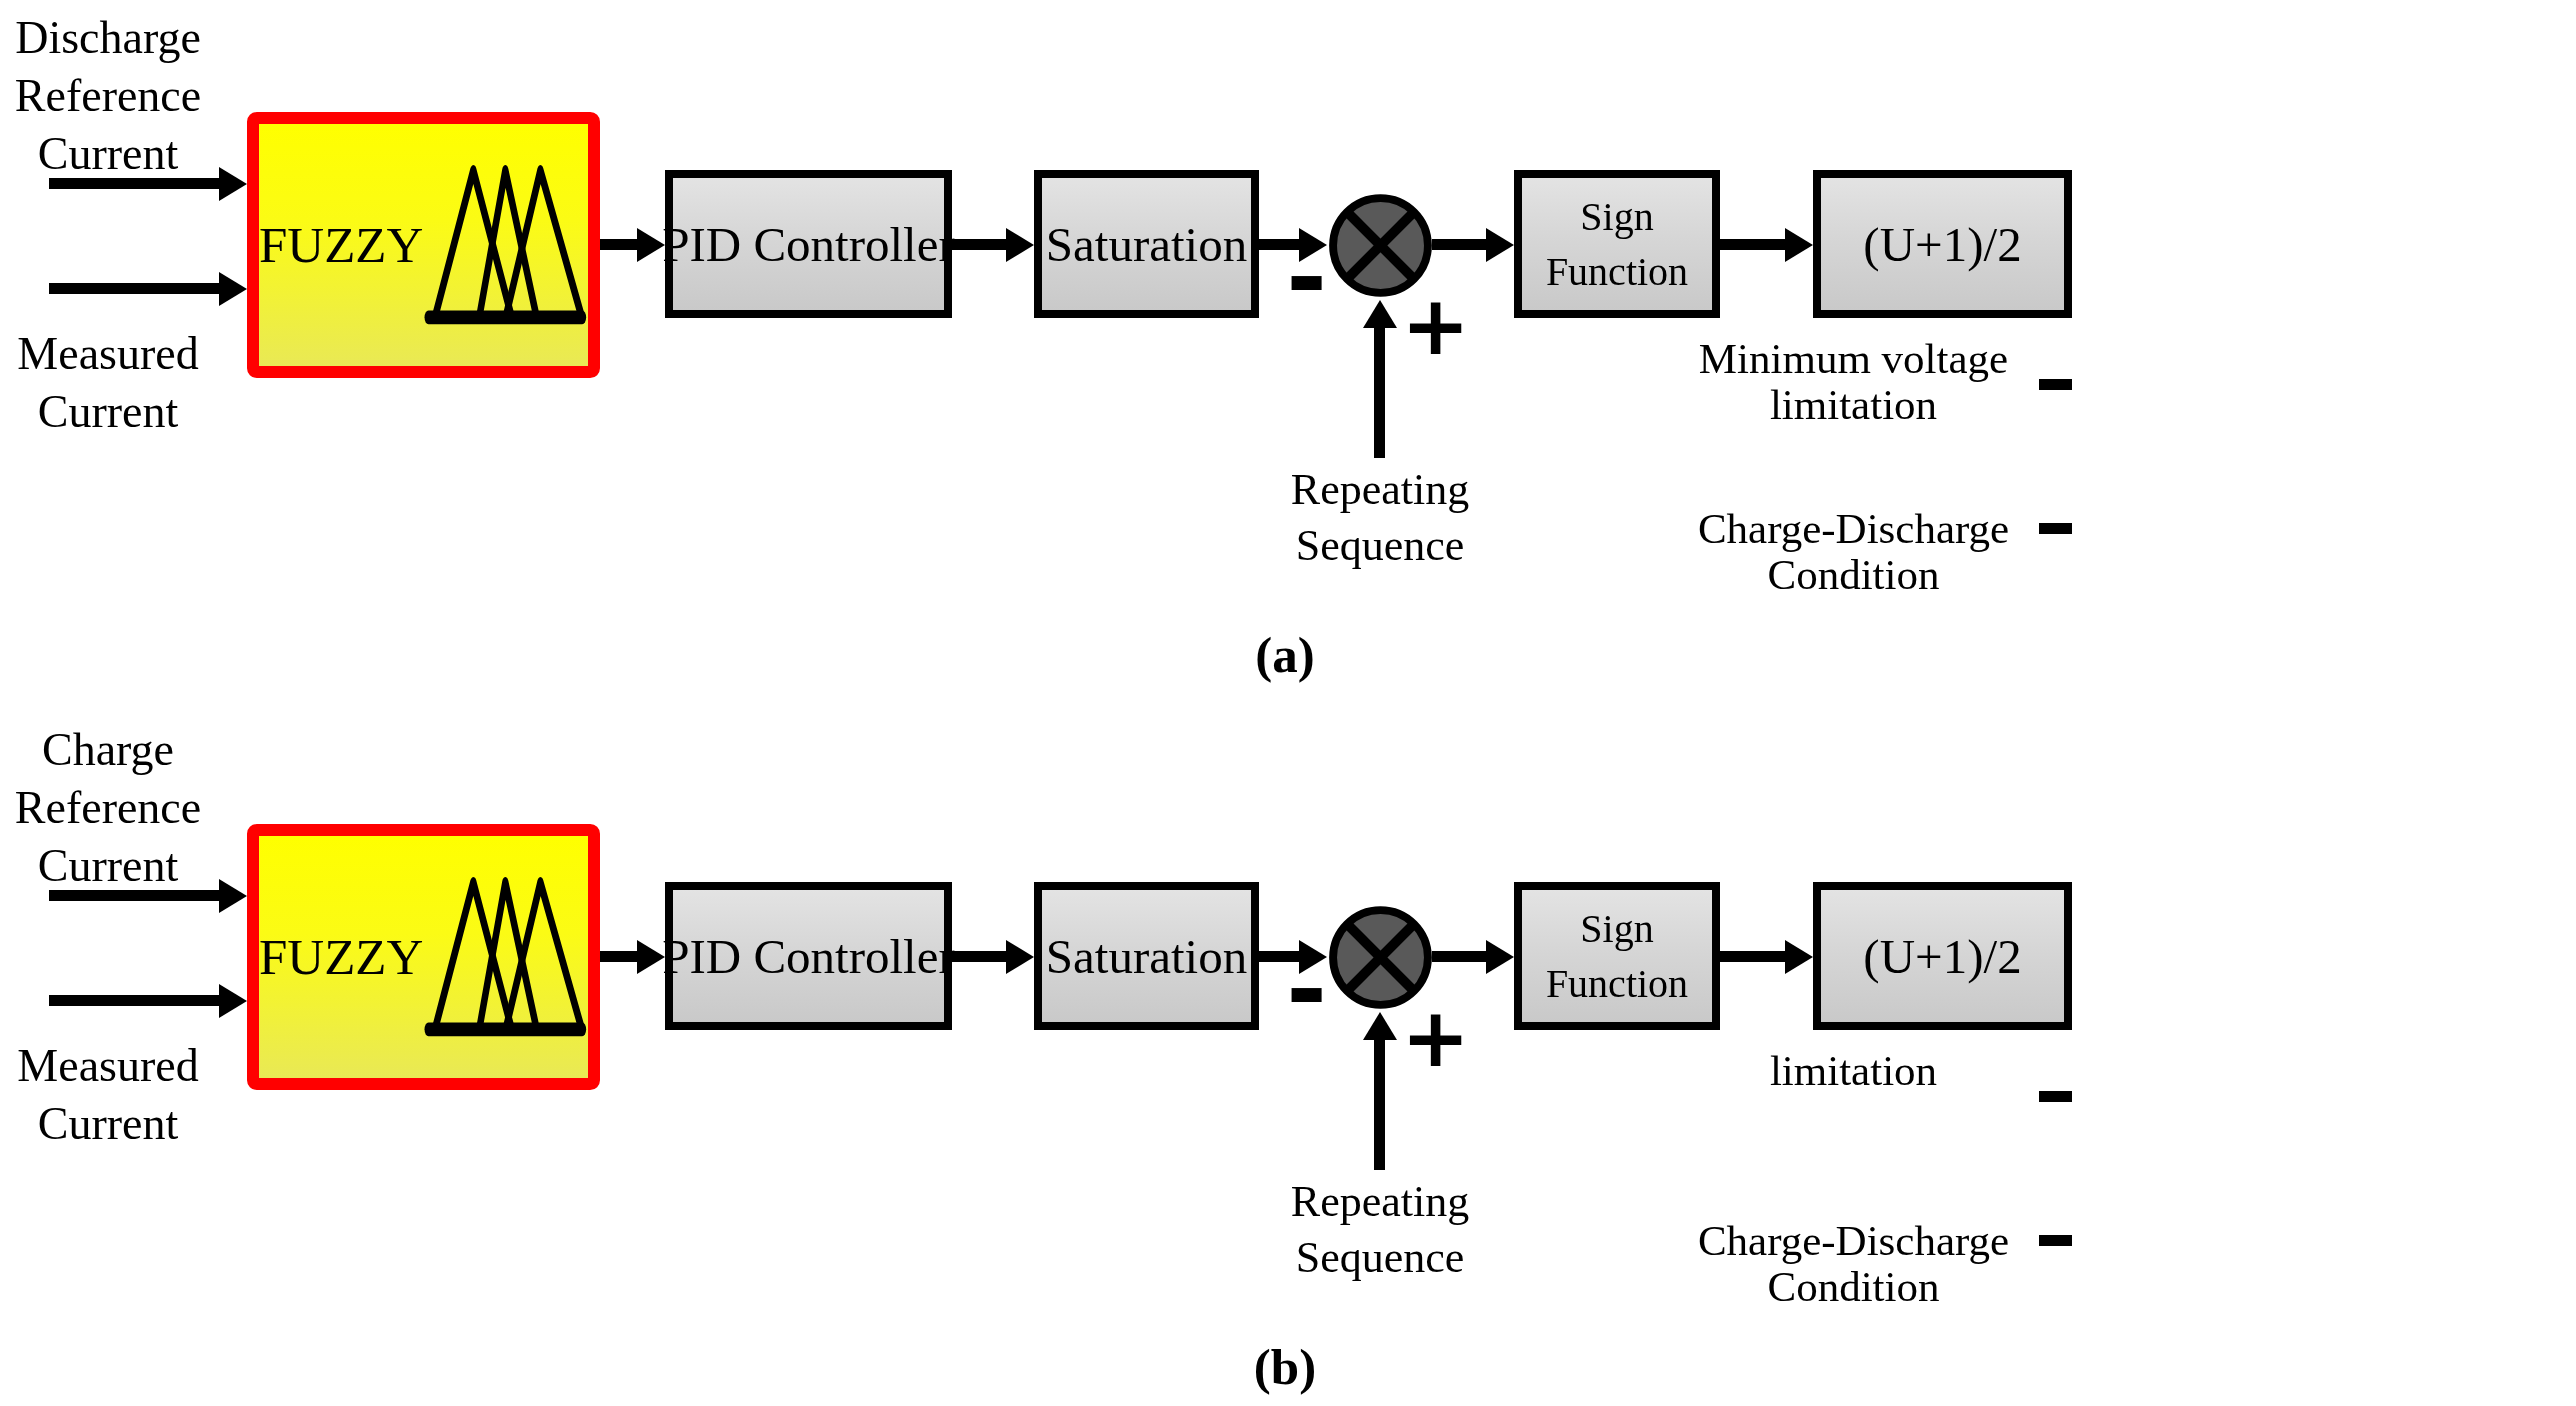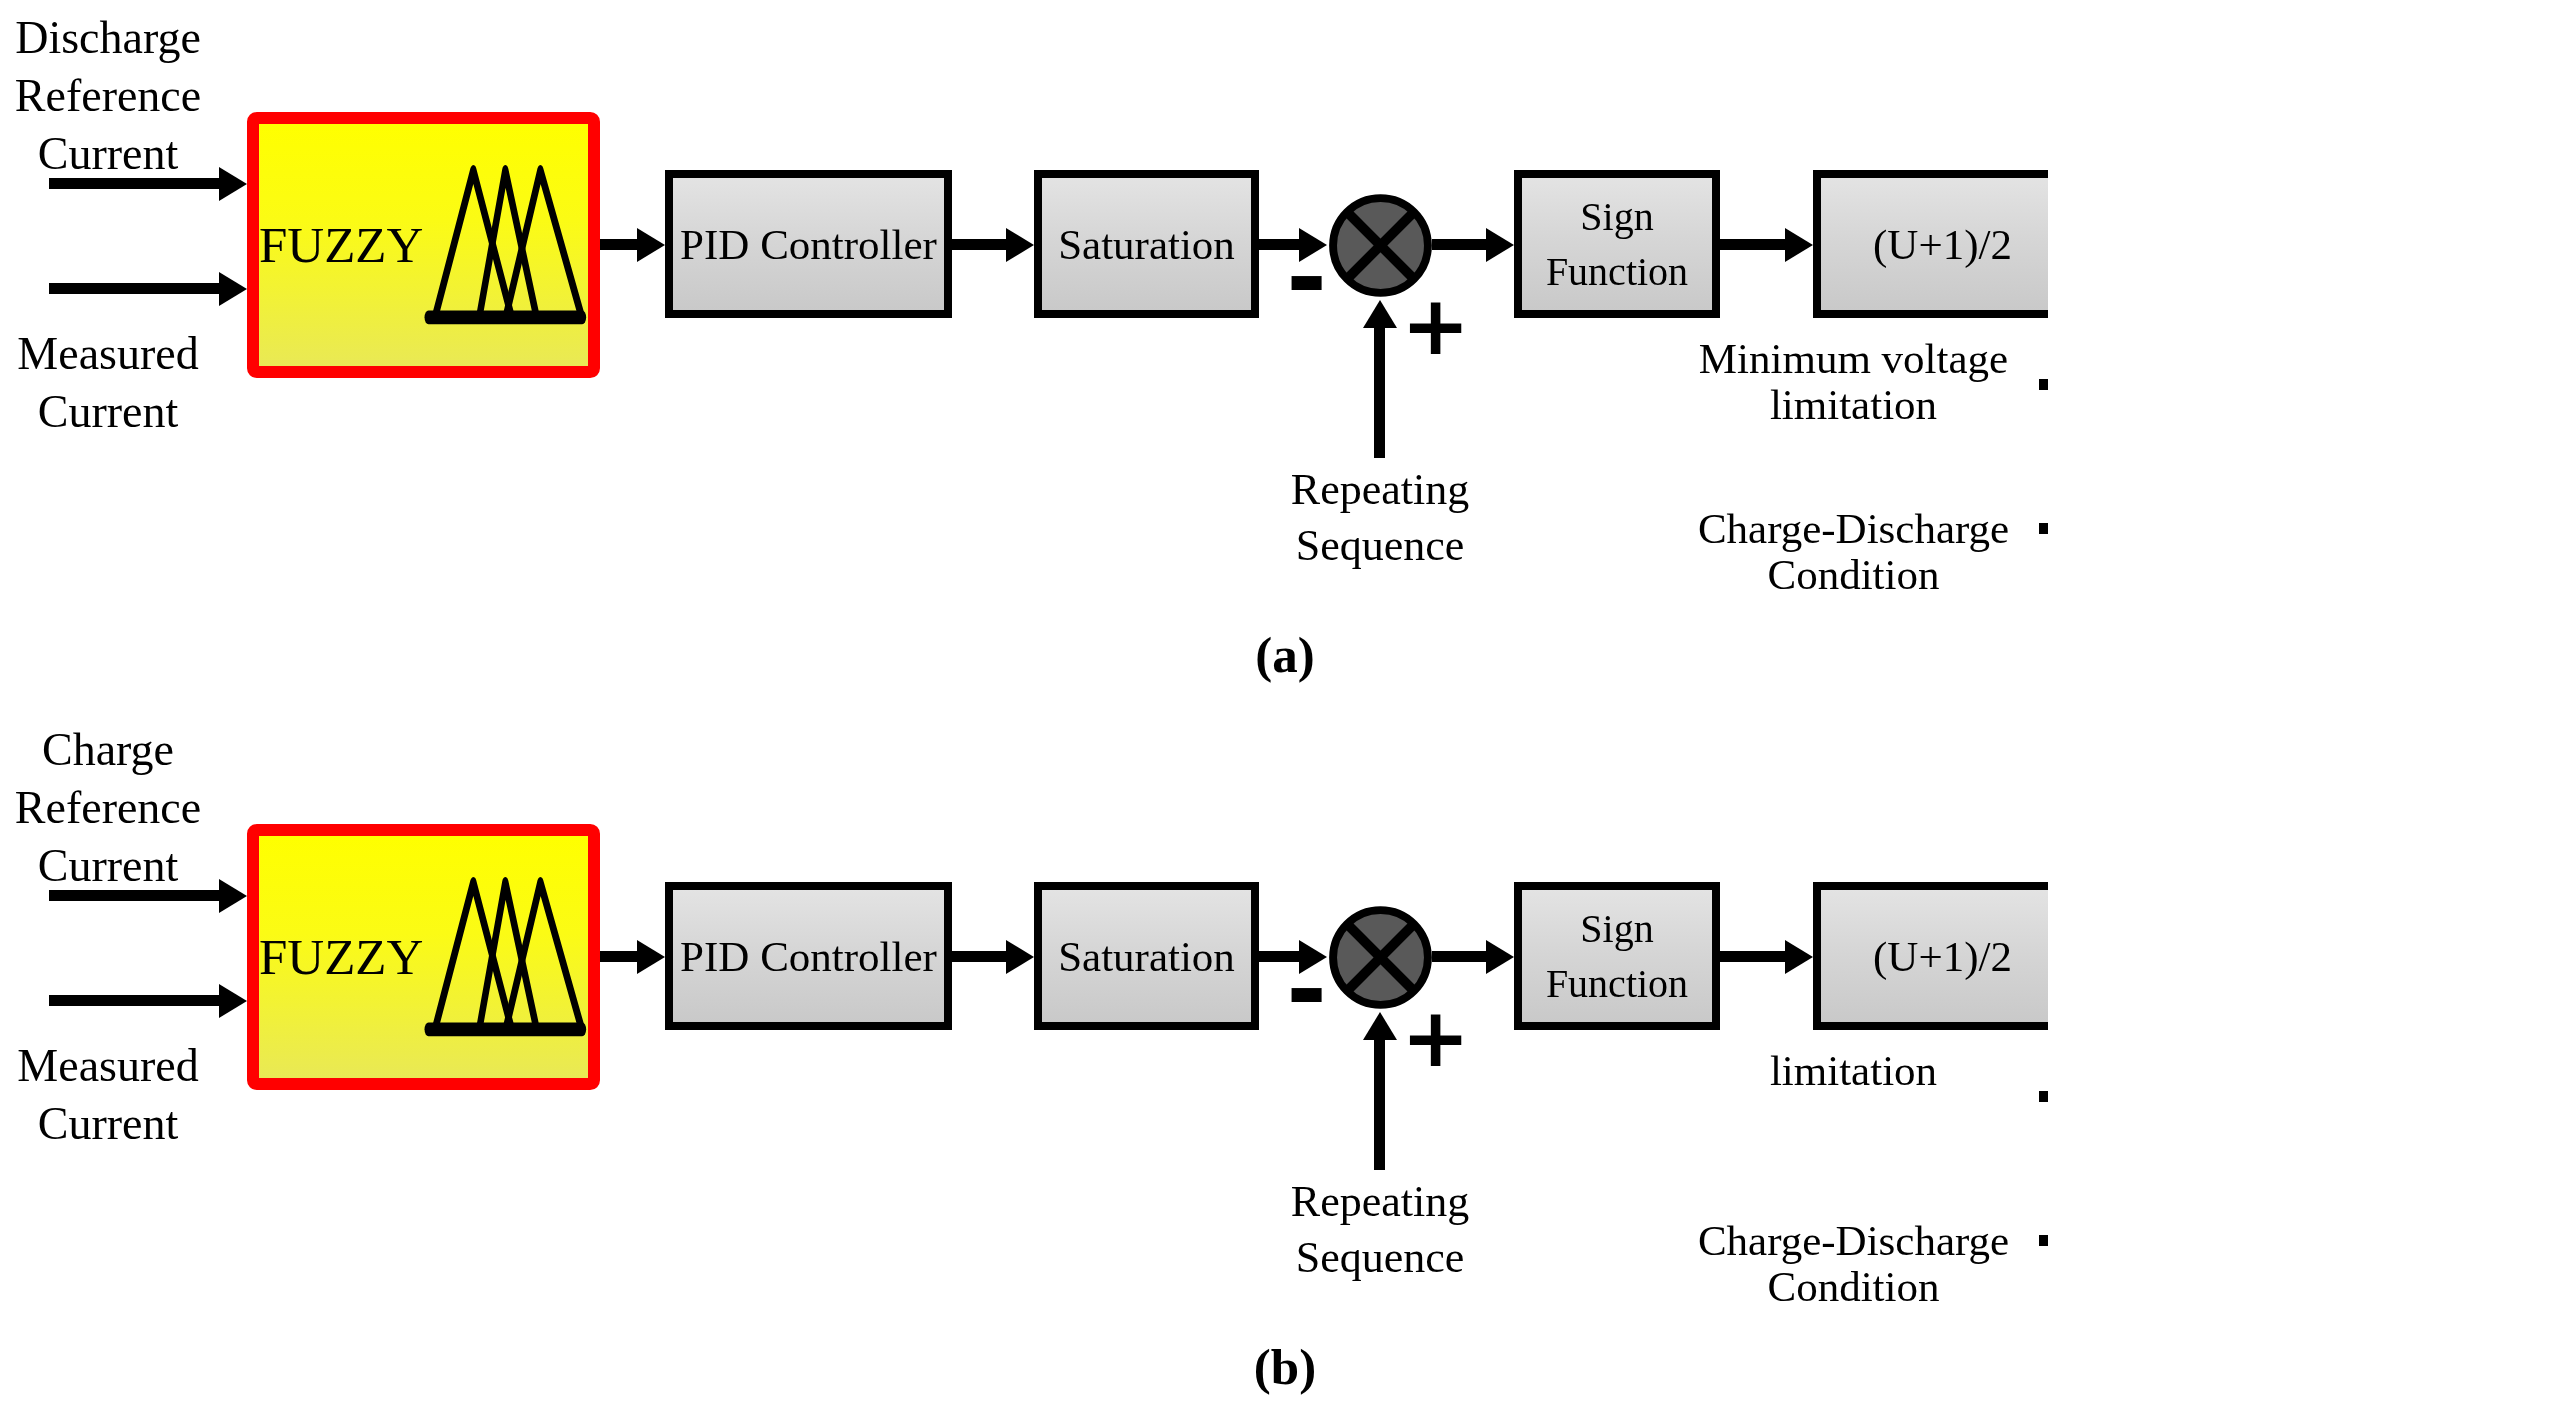--- a/index.html
+++ b/index.html
@@ -1,37 +1,37 @@
 <!DOCTYPE html>
 <html style="font-size:9.8px"><head>
 <meta charset="utf-8">
 <style>
   html,body{margin:0;padding:0;background:#ffffff;}
   #canvas{position:relative;width:2048px;height:1406px;background:#ffffff;overflow:hidden;
-          font-family:"Liberation Serif",serif;color:#000;}
+          font-family:"Liberation Serif",serif;color:#000;padding-left:24px;}
   .fig{position:absolute;left:0;width:2576px;height:703px;}
   .fig-b{top:712px;}
   .fig-a{top:0px;}
 
   .lbl{position:absolute;text-align:center;color:#000;}
   .ref{left:0;top:8.5px;width:216px;font-size:46px;line-height:58px;}
   .meas{left:0;top:325px;width:216px;font-size:46px;line-height:58px;}
   .rep{left:1212px;top:462px;width:336px;font-size:44px;line-height:56px;}
   .mv{left:1652px;top:336px;width:403px;font-size:43px;line-height:46px;}
   .cd{left:1652px;top:506px;width:403px;font-size:43px;line-height:46px;}
   .cmd{left:2301px;top:309px;width:275px;font-size:46px;white-space:nowrap;text-align:center;}
   .cmd sub{font-size:0.62em;}
   .cmd .word{margin-left:12.2px;}
   .caption{left:1163px;top:626px;width:244px;font-size:51px;font-weight:bold;text-align:center;}
 
   
   .block{position:absolute;top:170px;height:148px;box-sizing:border-box;border:8px solid #000;
          background:linear-gradient(180deg,#e3e3e3 0%,#d6d6d6 45%,#c9c9c9 100%);
          display:flex;flex-direction:column;align-items:center;justify-content:center;
-         font-size:43px;white-space:nowrap;text-align:center;}
+         font-size:49px;white-space:nowrap;text-align:center;}
   .pid{left:665px;width:287px;}
   .sat{left:1034px;width:225px;}
   .sig{left:1514px;width:206px;font-size:40px;line-height:55px;}
   .u12{left:1813px;width:259px;}
 
   
   .fuzzy{position:absolute;left:247px;top:112px;width:353px;height:266px;box-sizing:border-box;
          border:12.2px solid #ff0000;border-radius:9.8px;
          background:linear-gradient(180deg,#ffff00 0%,#fbfb15 40%,#e9e955 100%);
          display:flex;flex-direction:row;align-items:center;}

